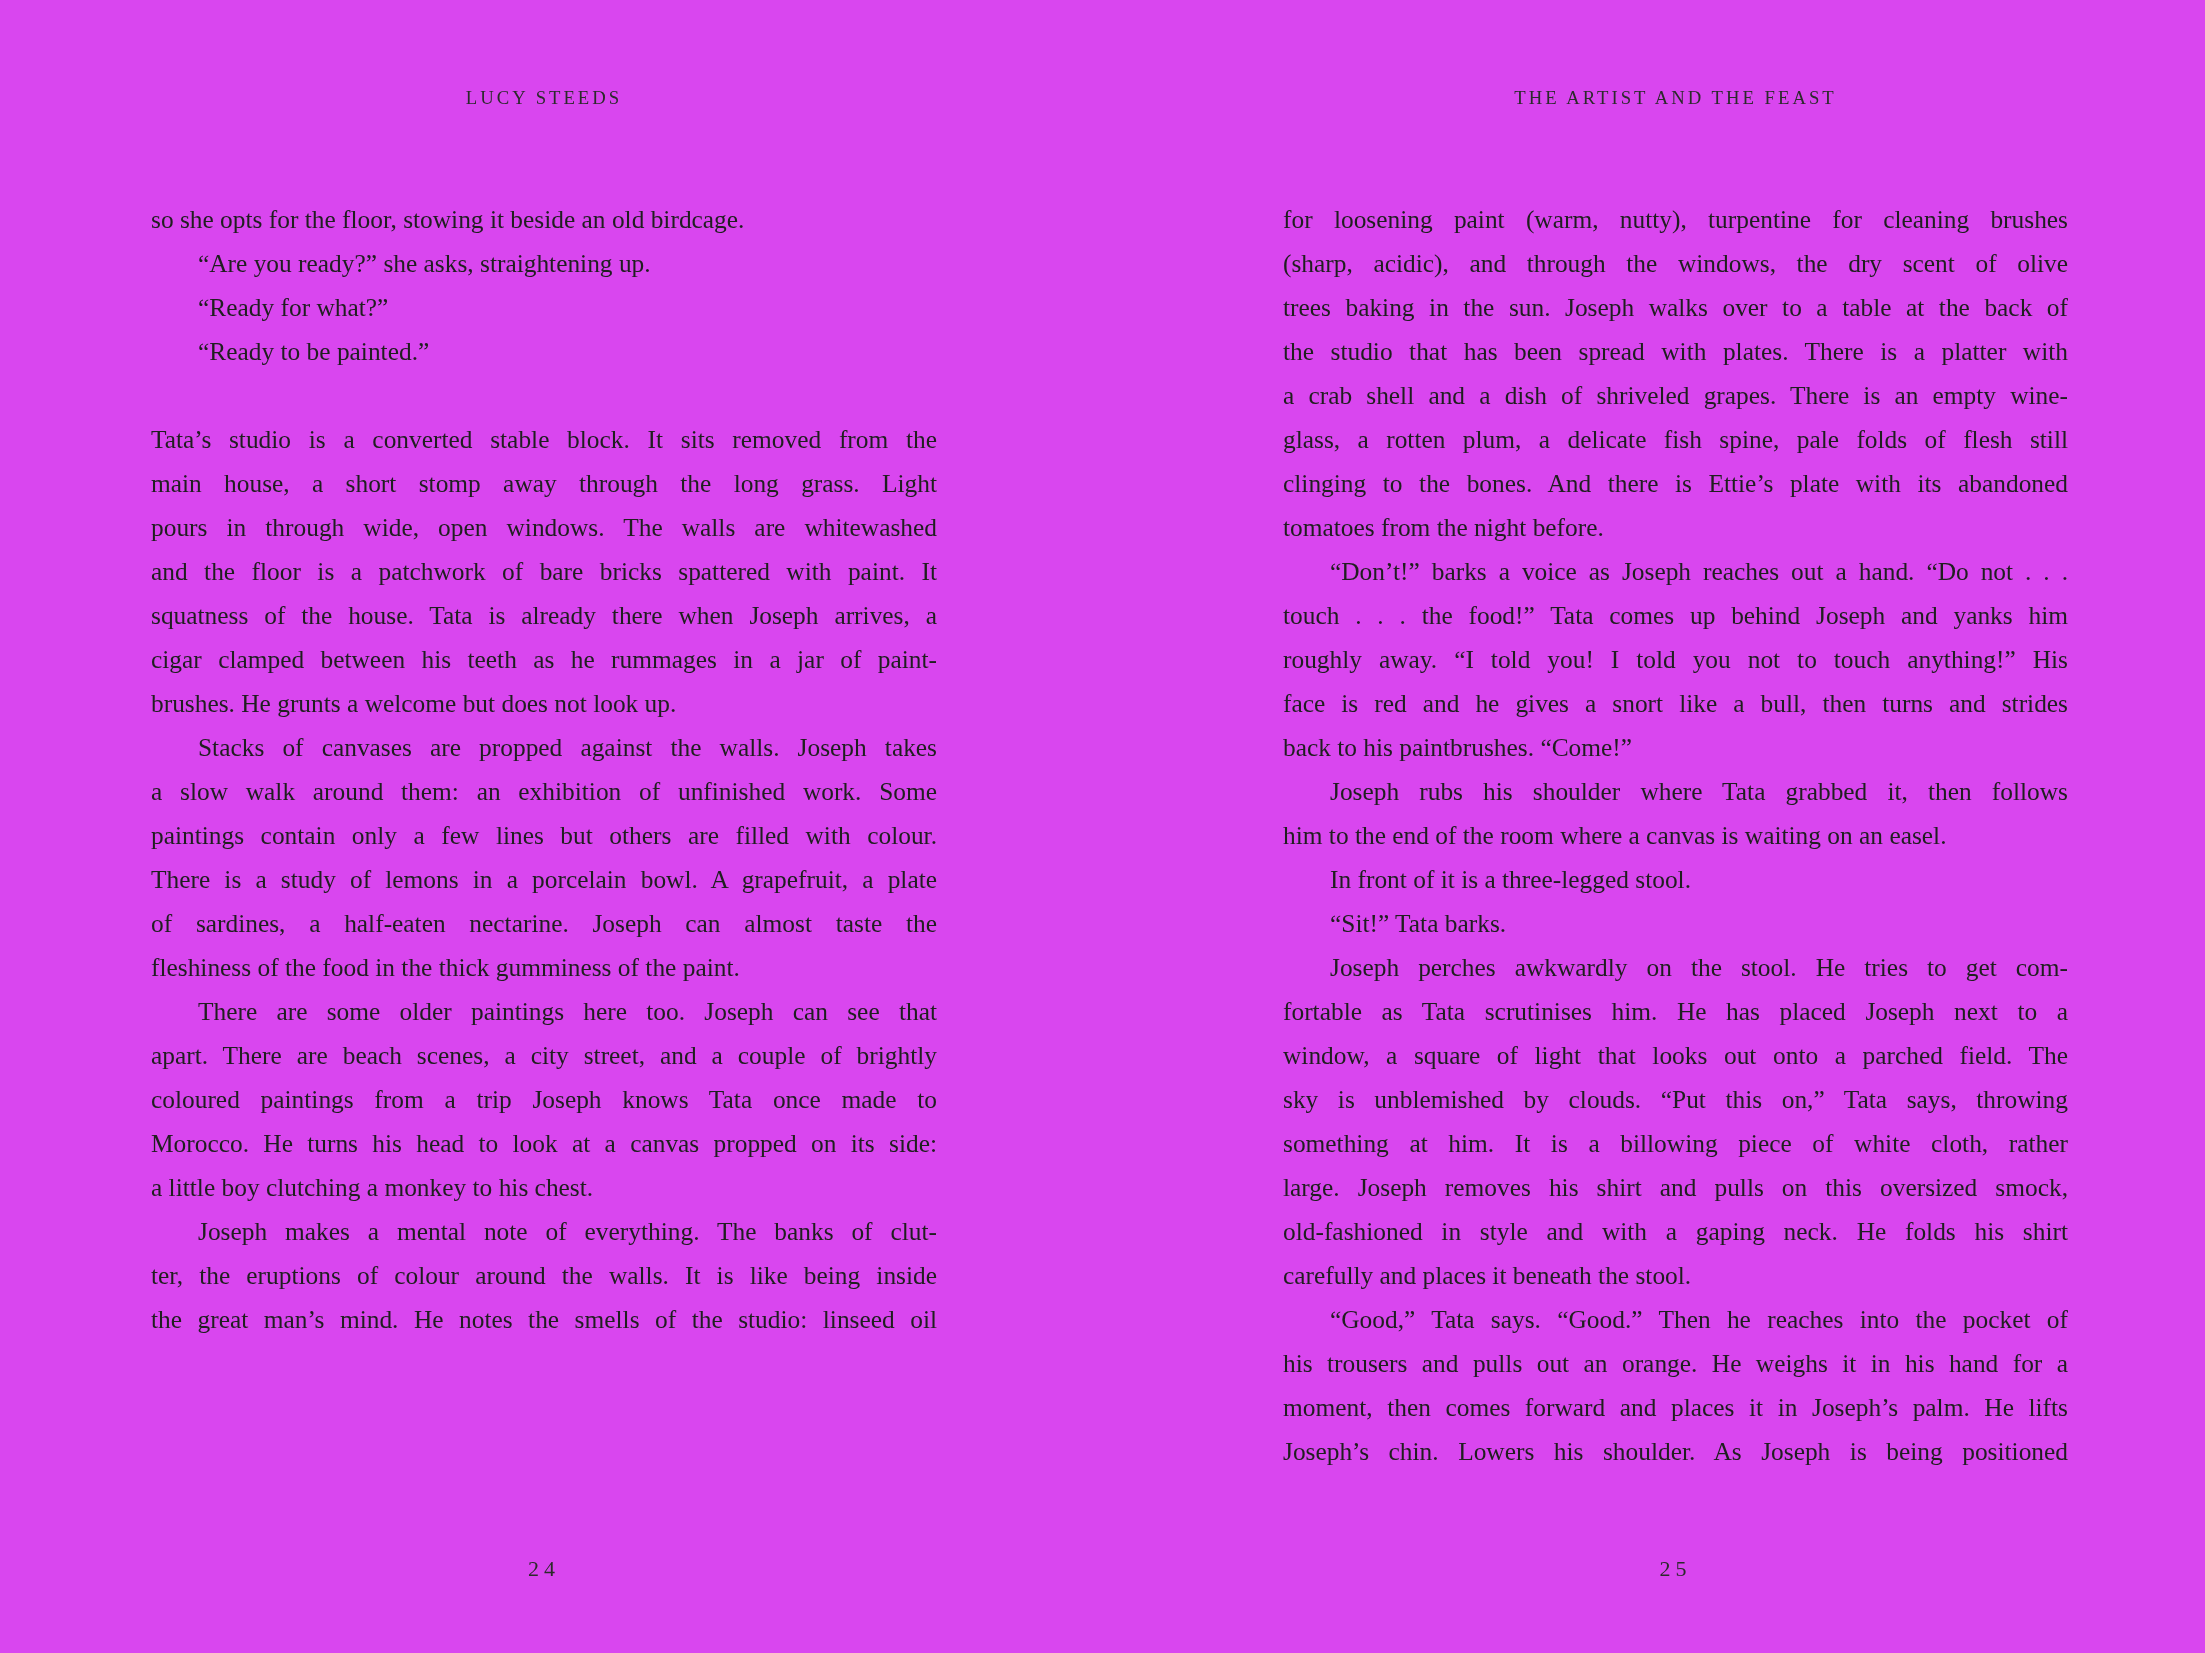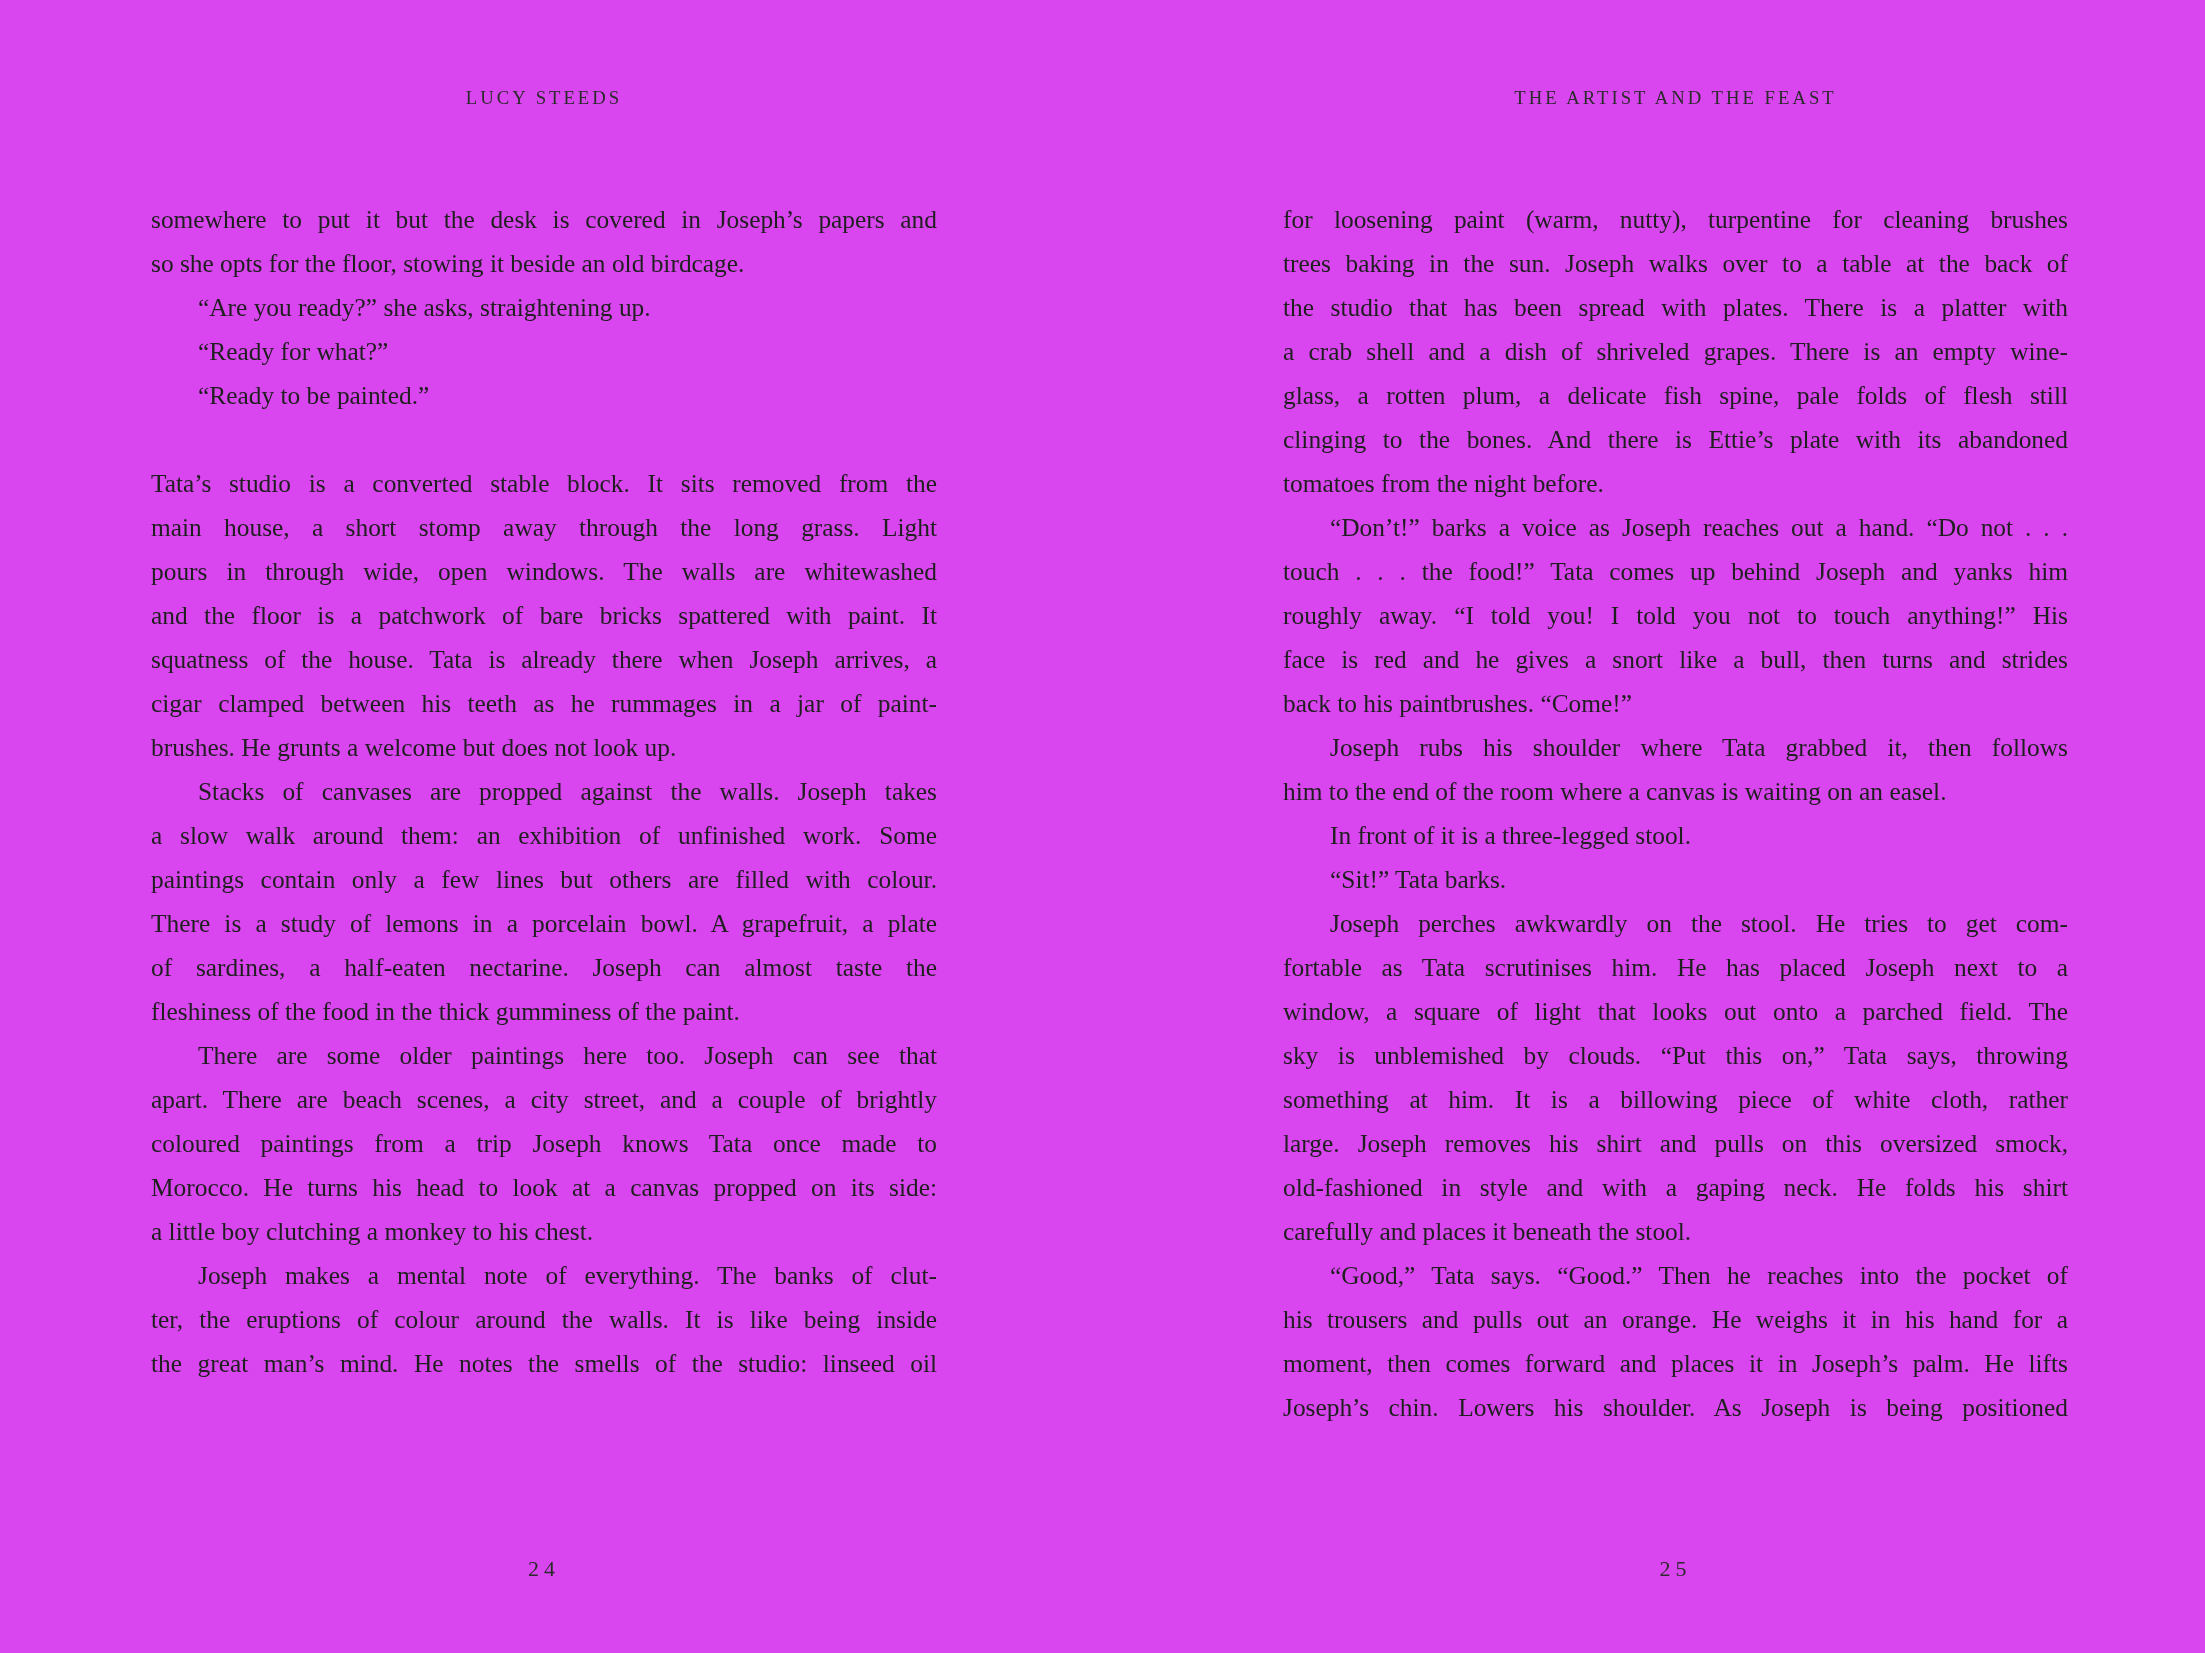--- a/index.html
+++ b/index.html
@@ -44,21 +44,20 @@
   .page-right .page-number { left: 180px; width: 785px; }
 </style>
 </head>
 <body>
 
 <div class="spread">
 
   <div class="page page-left">
     <div class="running-header">LUCY STEEDS</div>
     <div class="text-block">
-        <div class="text-line">somewhere to put it but the desk is covered in Joseph’s papers and</div>
         <div class="text-line last-line">so she opts for the floor, stowing it beside an old birdcage.</div>
         <div class="text-line indented last-line">“Are you ready?” she asks, straightening up.</div>
         <div class="text-line indented last-line">“Ready for what?”</div>
         <div class="text-line indented last-line">“Ready to be painted.”</div>
         <div class="line-spacer"></div>
         <div class="text-line">Tata’s studio is a converted stable block. It sits removed from the</div>
         <div class="text-line">main house, a short stomp away through the long grass. Light</div>
         <div class="text-line">pours in through wide, open windows. The walls are whitewashed</div>
         <div class="text-line">and the floor is a patchwork of bare bricks spattered with paint. It</div>
         <div class="text-line">squatness of the house. Tata is already there when Joseph arrives, a</div>
@@ -79,20 +78,21 @@
         <div class="text-line">ter, the eruptions of colour around the walls. It is like being inside</div>
         <div class="text-line">the great man’s mind. He notes the smells of the studio: linseed oil</div>
       </div>
     <div class="page-number">24</div>
   </div>
 
   <div class="page page-right">
     <div class="running-header">THE ARTIST AND THE FEAST</div>
     <div class="text-block">
         <div class="text-line">for loosening paint (warm, nutty), turpentine for cleaning brushes</div>
+        <div class="text-line">(sharp, acidic), and through the windows, the dry scent of olive</div>
         <div class="text-line">trees baking in the sun. Joseph walks over to a table at the back of</div>
         <div class="text-line">the studio that has been spread with plates. There is a platter with</div>
         <div class="text-line">a crab shell and a dish of shriveled grapes. There is an empty wine-</div>
         <div class="text-line">glass, a rotten plum, a delicate fish spine, pale folds of flesh still</div>
         <div class="text-line">clinging to the bones. And there is Ettie’s plate with its abandoned</div>
         <div class="text-line last-line">tomatoes from the night before.</div>
         <div class="text-line indented">“Don’t!” barks a voice as Joseph reaches out a hand. “Do not . . .</div>
         <div class="text-line">touch . . . the food!” Tata comes up behind Joseph and yanks him</div>
         <div class="text-line">roughly away. “I told you! I told you not to touch anything!” His</div>
         <div class="text-line">face is red and he gives a snort like a bull, then turns and strides</div>

